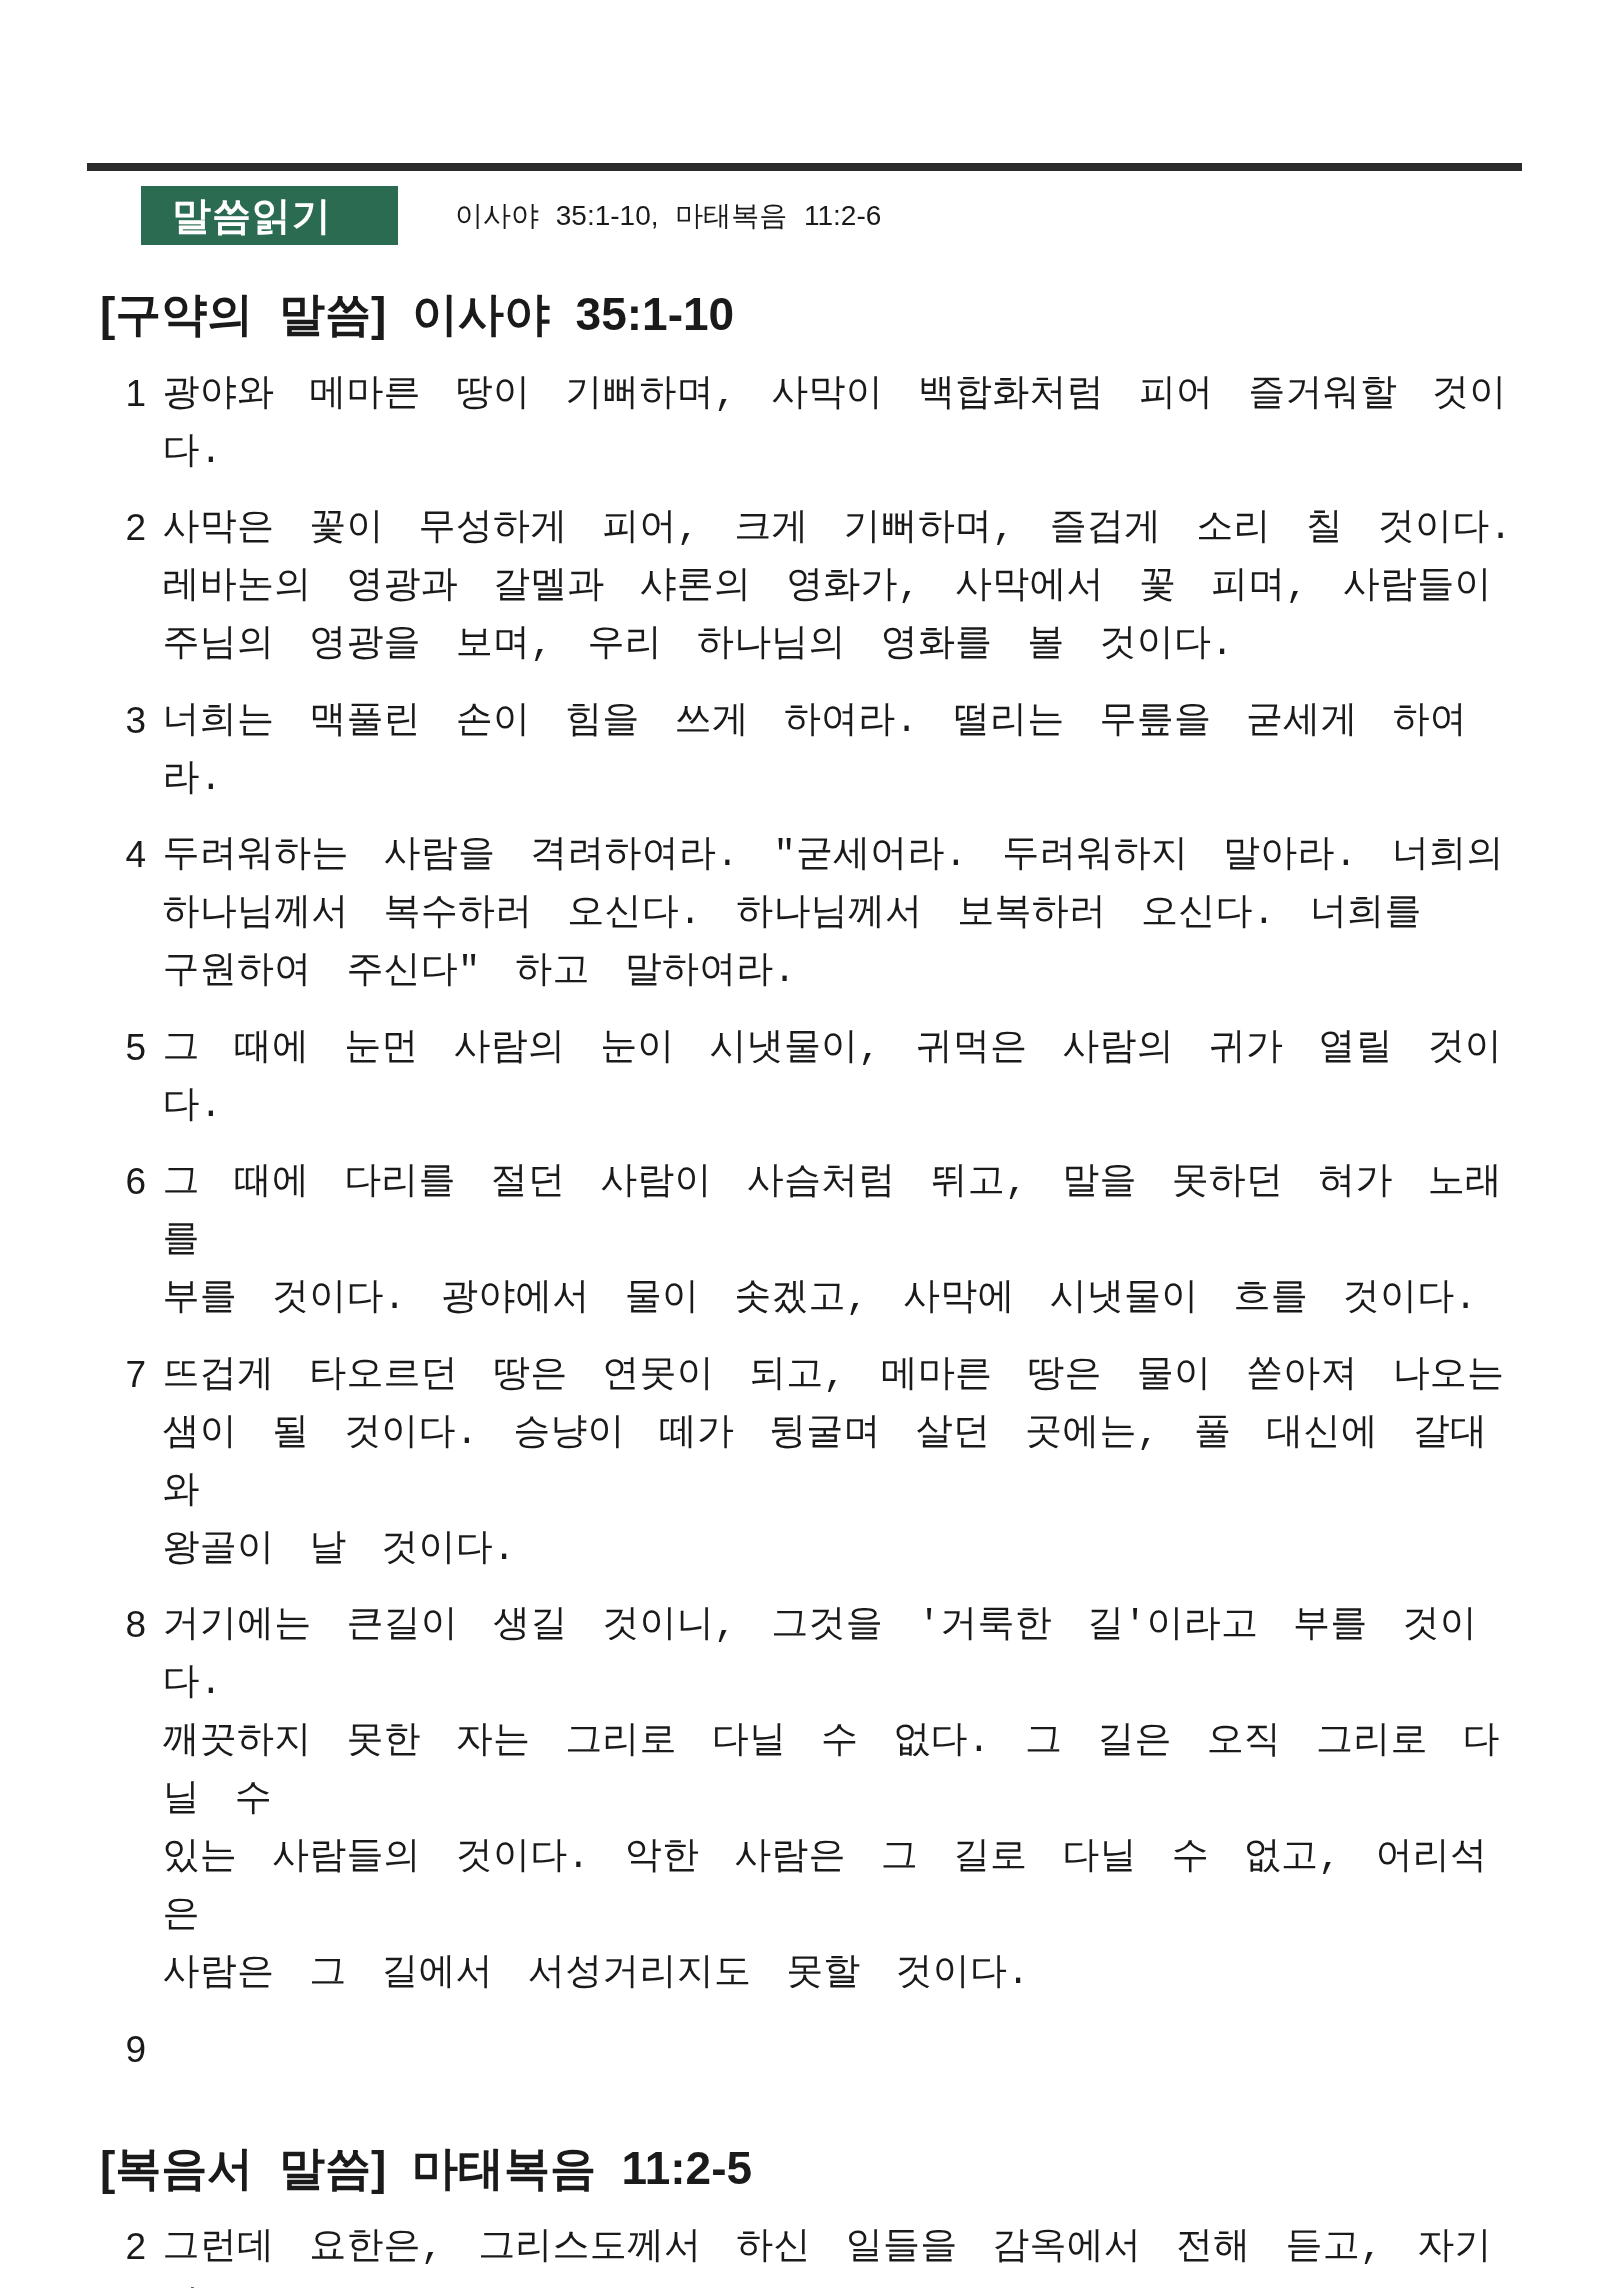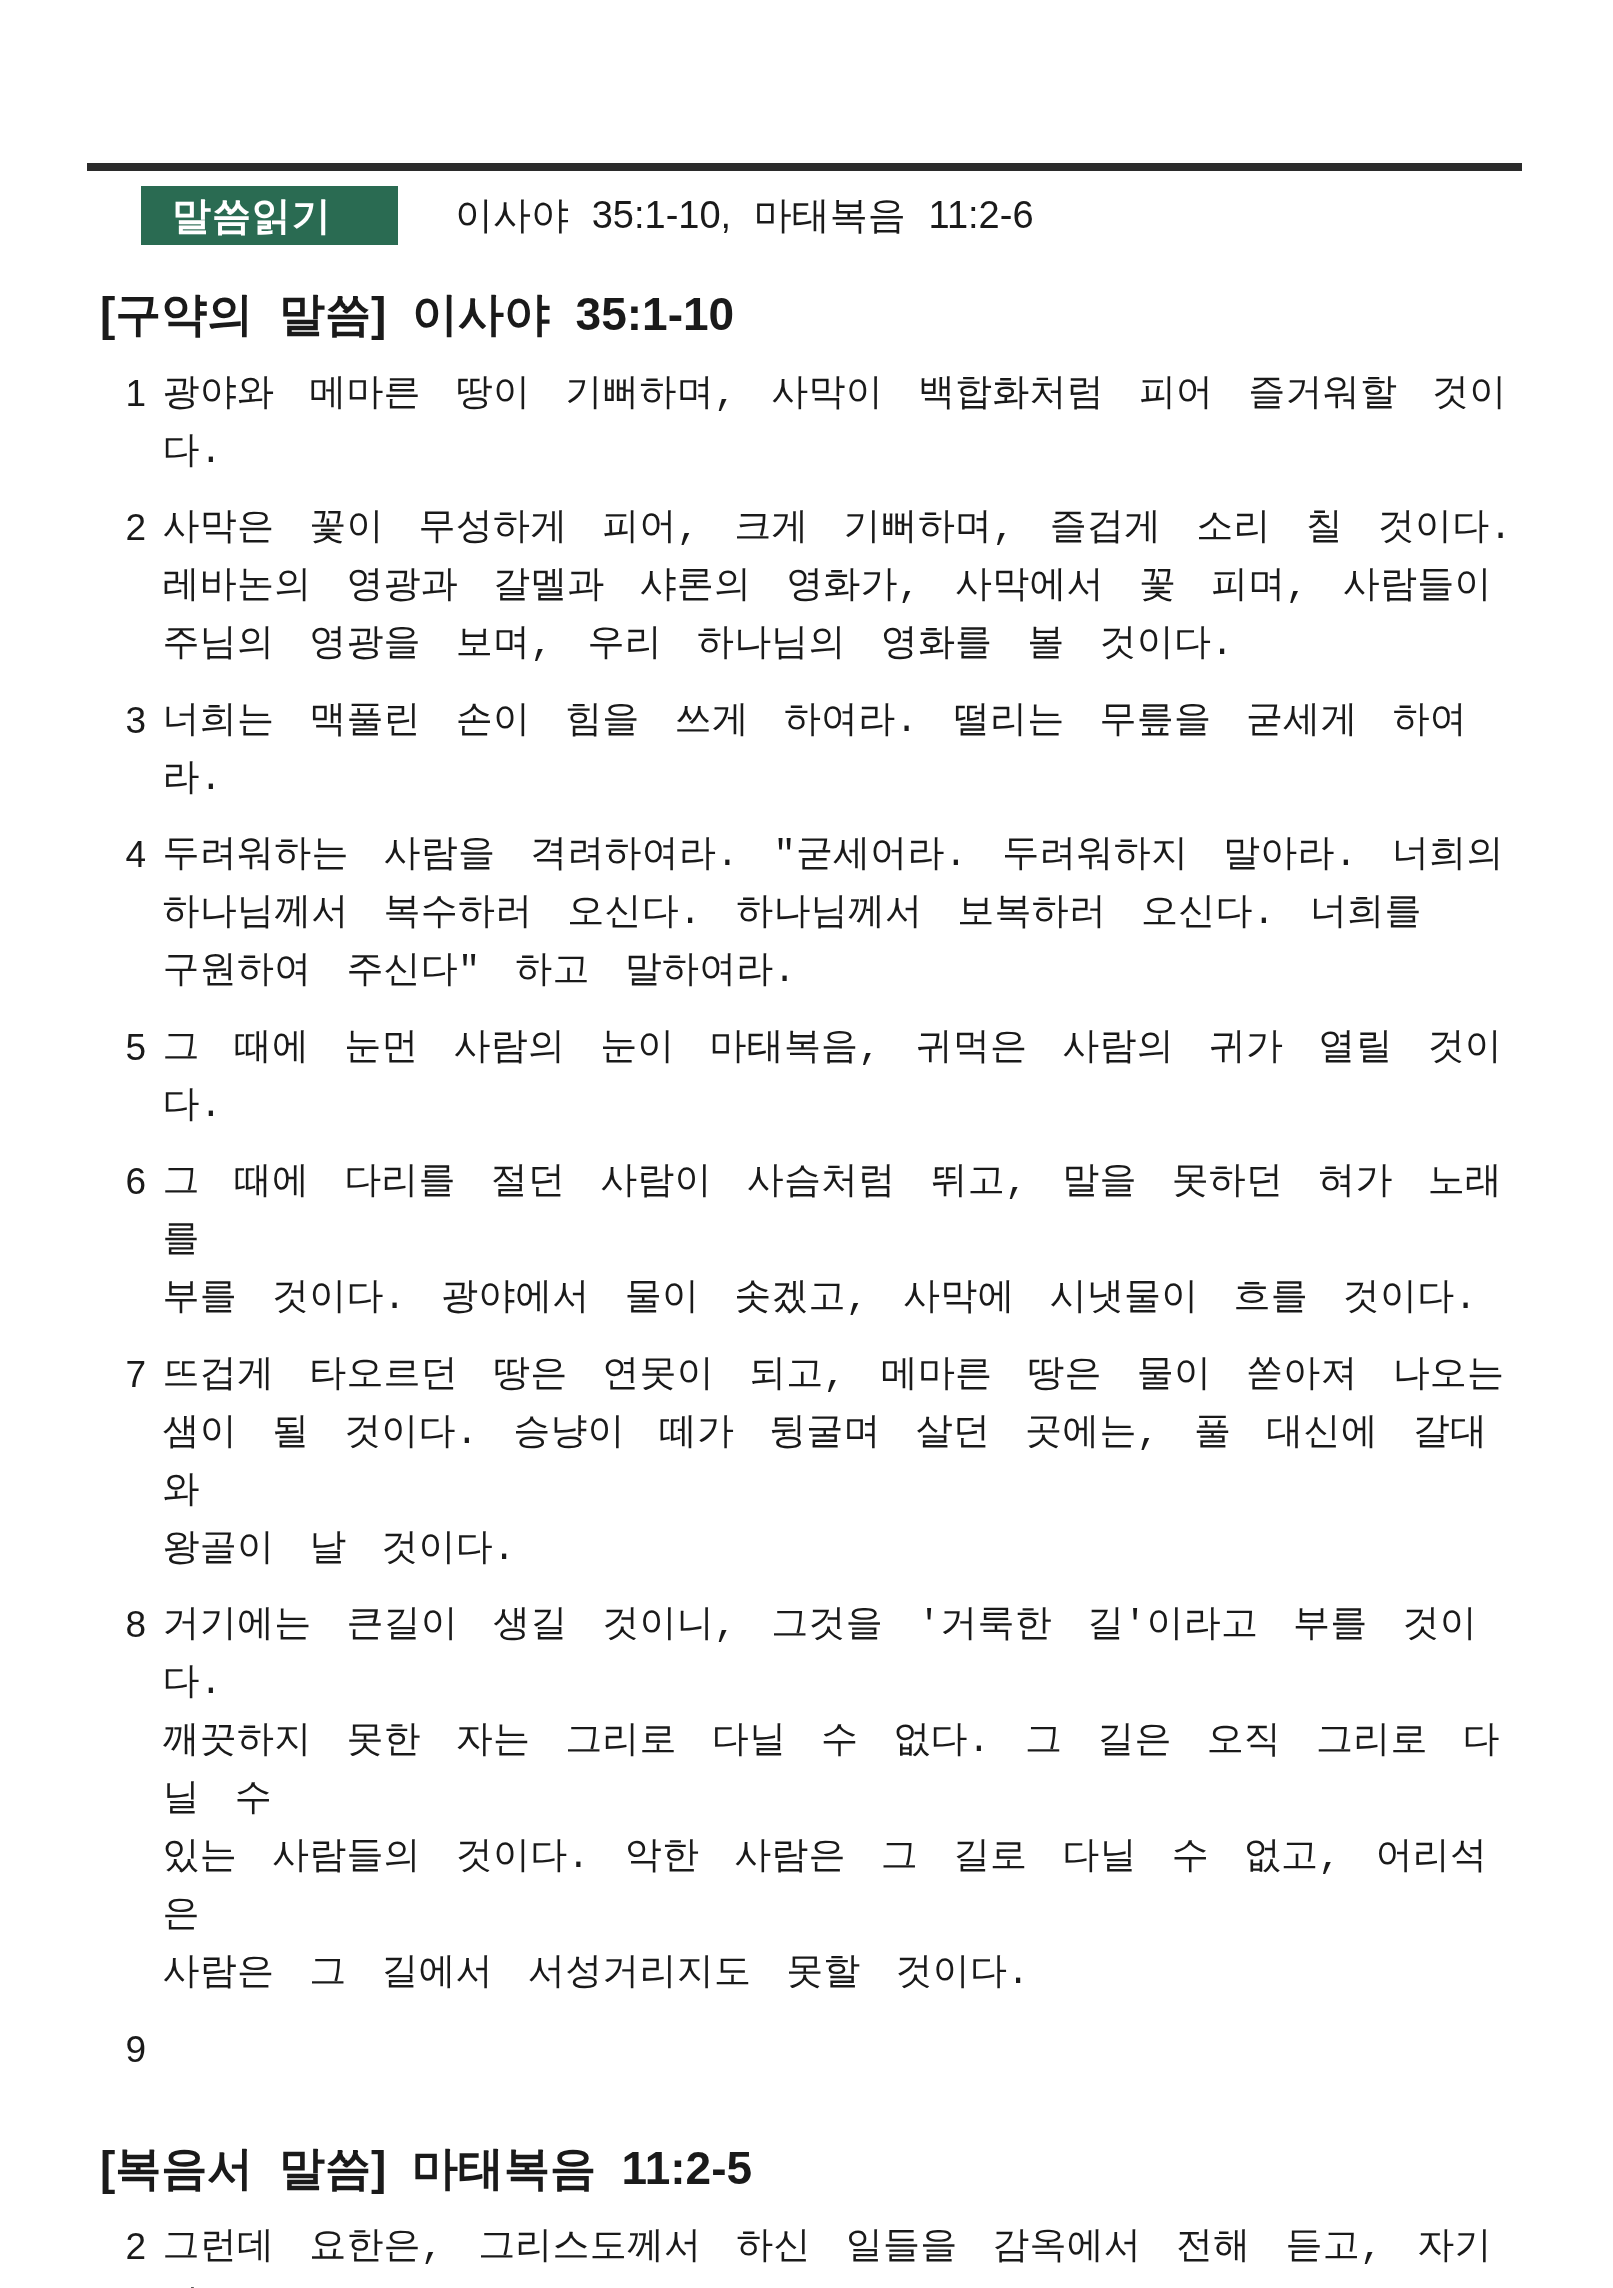--- a/index.html
+++ b/index.html
@@ -42,21 +42,21 @@
     font-size: 39px;
     width: 257px;
     height: 59px;
     display: flex;
     align-items: center;
     padding-left: 31px;
     box-sizing: border-box;
     letter-spacing: 0.9px;
   }
   .reference {
-    font-size: 38px;
+    font-size: 28px;
     margin-left: 57px;
     word-spacing: 0.32em;
     white-space: nowrap;
   }
   .section-heading {
     font-size: 46px;
     font-weight: bold;
     margin: 39px 0 13px 13px;
     word-spacing: 0.28em;
   }
@@ -105,21 +105,21 @@
         <div class="verse">
           <span class="vnum">3</span>
           <span class="vtext">너희는 맥풀린 손이 힘을 쓰게 하여라. 떨리는 무릎을 굳세게 하여라.</span>
         </div>
         <div class="verse">
           <span class="vnum">4</span>
           <span class="vtext">두려워하는 사람을 격려하여라. "굳세어라. 두려워하지 말아라. 너희의<br>하나님께서 복수하러 오신다. 하나님께서 보복하러 오신다. 너희를<br>구원하여 주신다" 하고 말하여라.</span>
         </div>
         <div class="verse">
           <span class="vnum">5</span>
-          <span class="vtext">그 때에 눈먼 사람의 눈이 마태복음, 귀먹은 사람의 귀가 열릴 것이다.</span>
+          <span class="vtext">그 때에 눈먼 사람의 눈이 시냇물이, 귀먹은 사람의 귀가 열릴 것이다.</span>
         </div>
         <div class="verse">
           <span class="vnum">6</span>
           <span class="vtext">그 때에 다리를 절던 사람이 사슴처럼 뛰고, 말을 못하던 혀가 노래를<br>부를 것이다. 광야에서 물이 솟겠고, 사막에 시냇물이 흐를 것이다.</span>
         </div>
         <div class="verse">
           <span class="vnum">7</span>
           <span class="vtext">뜨겁게 타오르던 땅은 연못이 되고, 메마른 땅은 물이 쏟아져 나오는<br>샘이 될 것이다. 승냥이 떼가 뒹굴며 살던 곳에는, 풀 대신에 갈대와<br>왕골이 날 것이다.</span>
         </div>
         <div class="verse">

